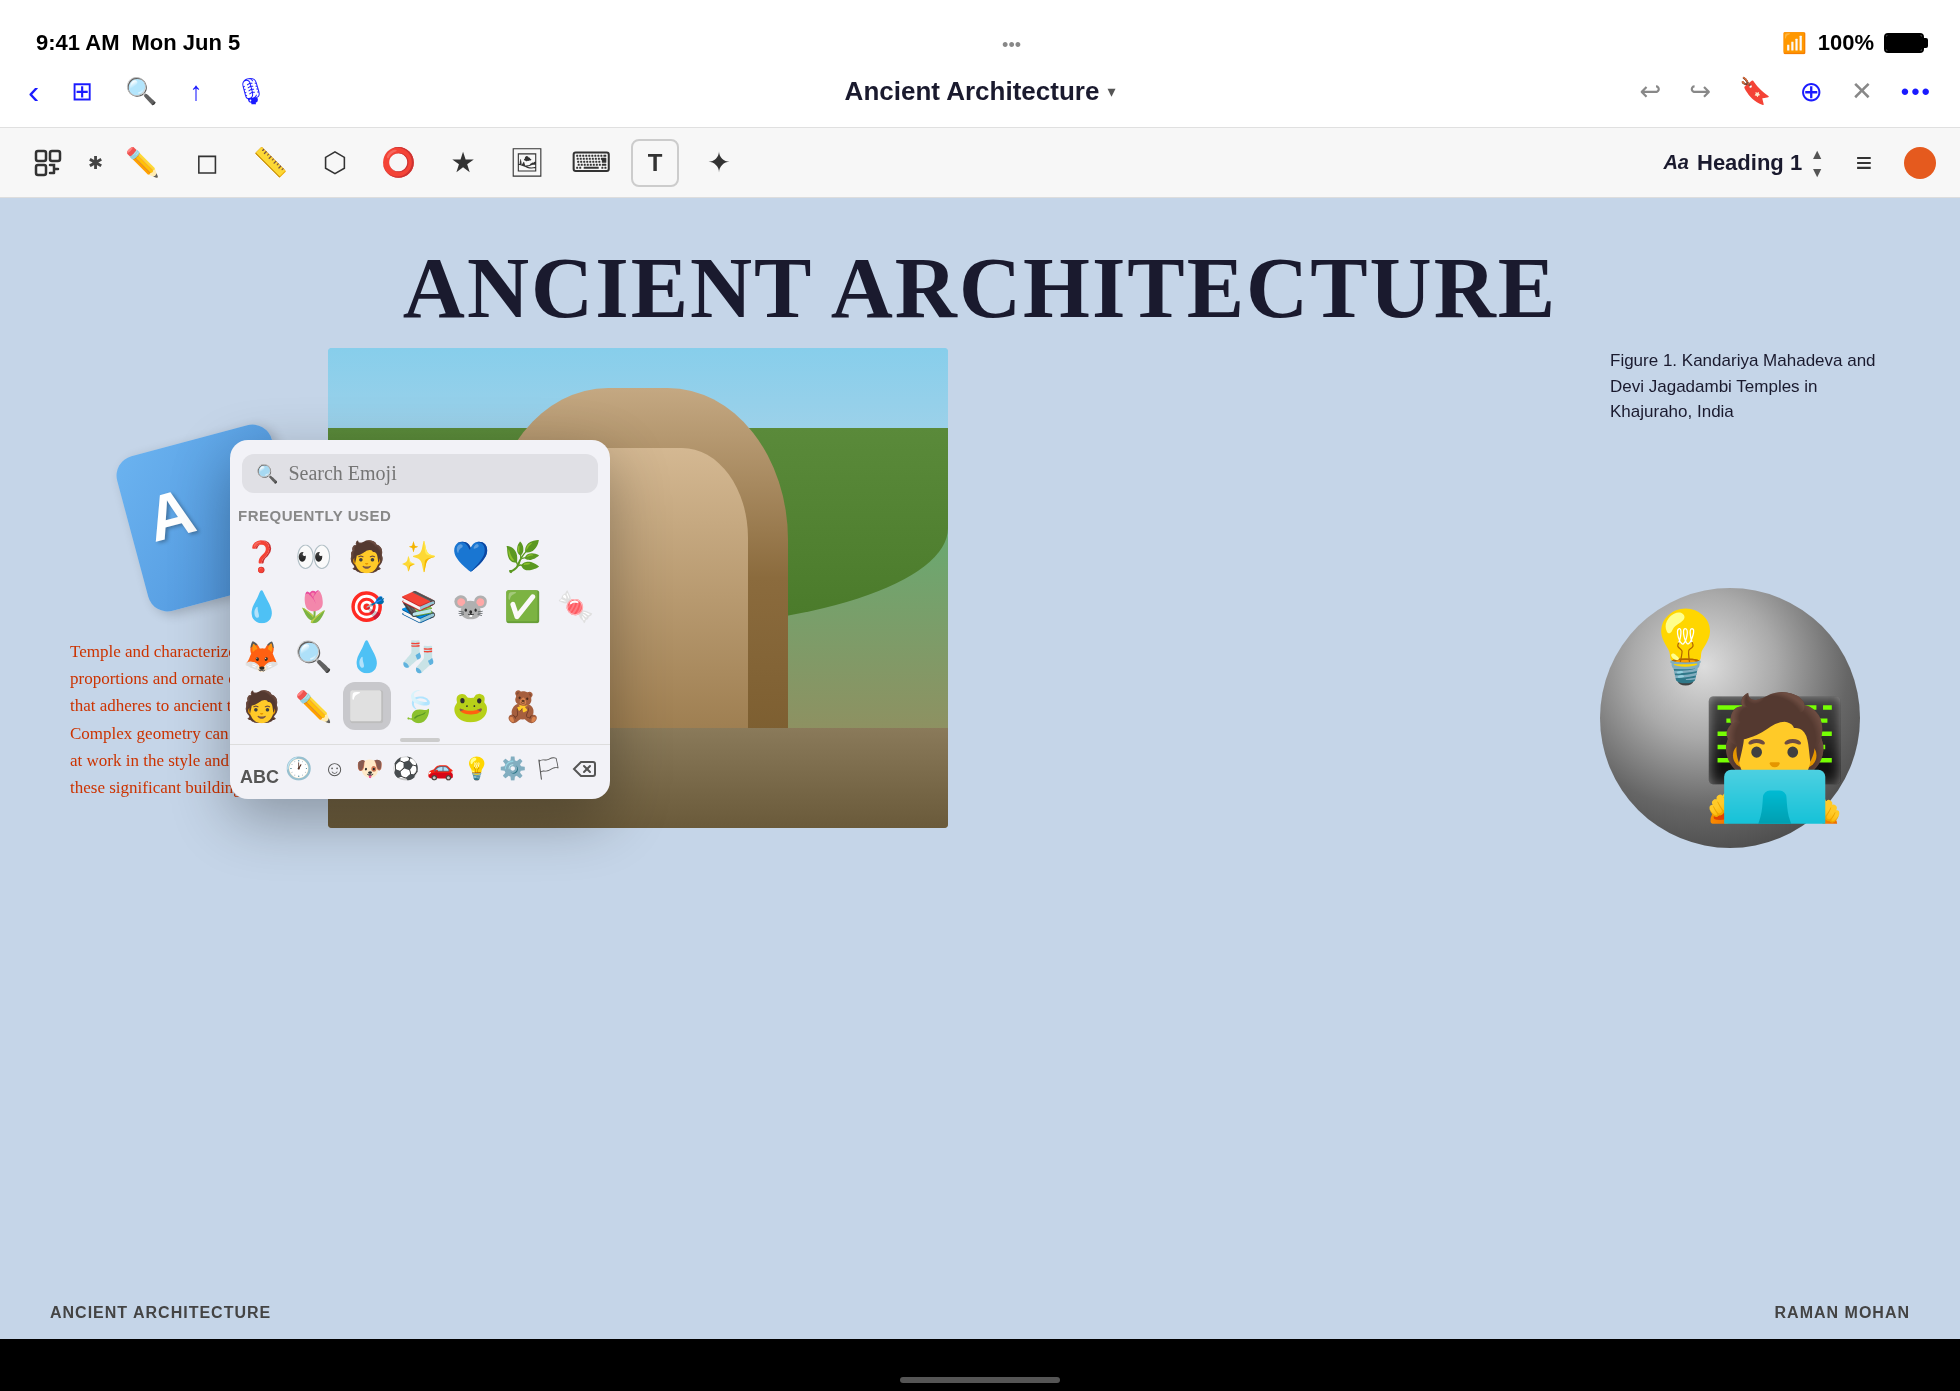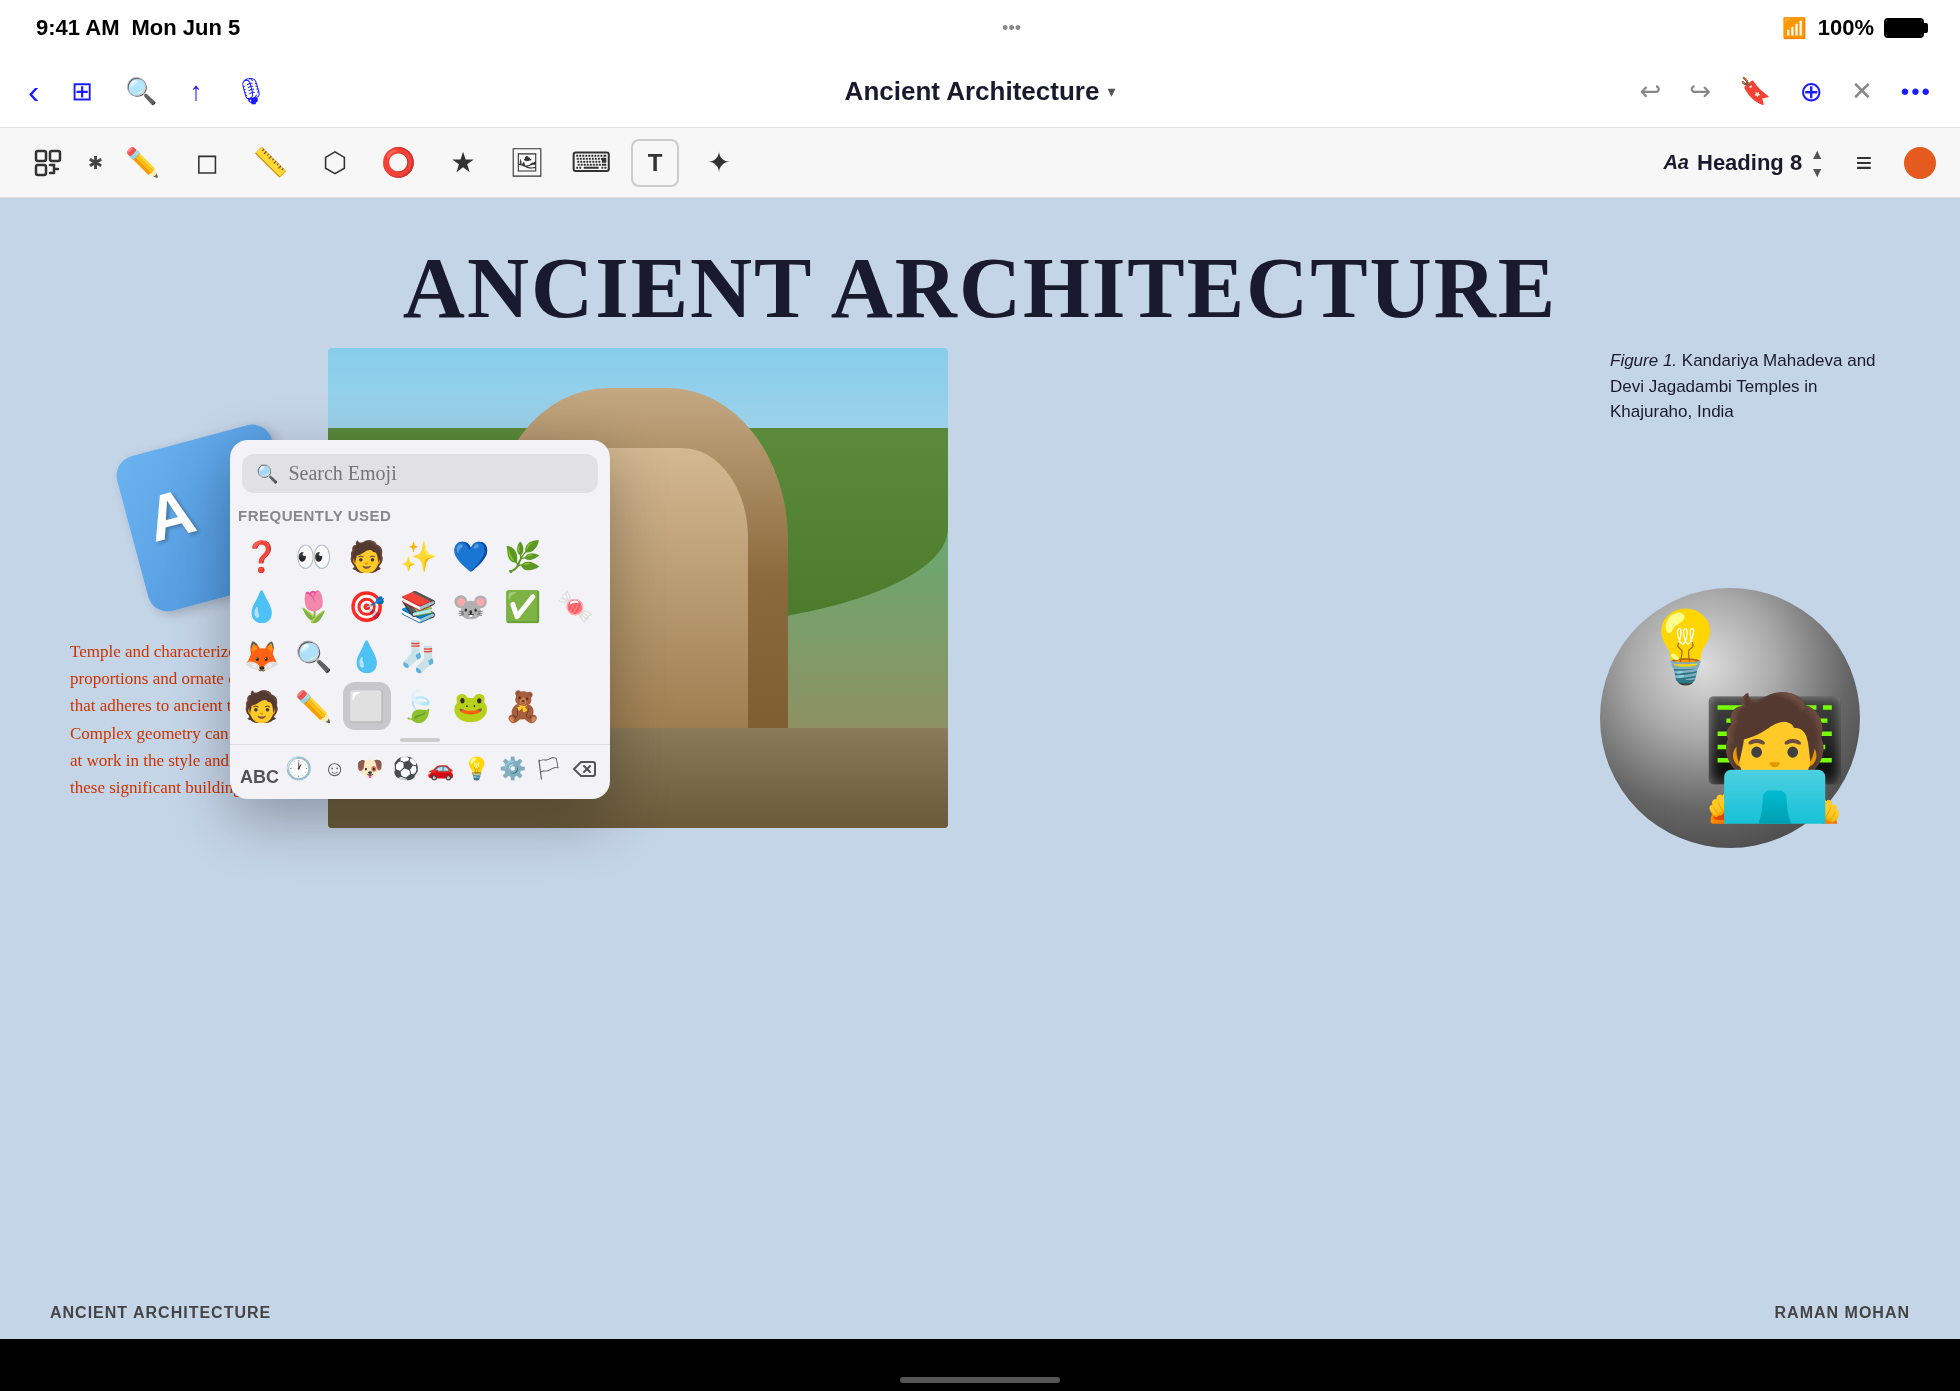--- a/index.html
+++ b/index.html
@@ -12,21 +12,21 @@
       position: relative;
     }
 
     
     #status-bar {
       position: absolute;
       top: 0; left: 0; right: 0;
       height: 56px;
       background: #fff;
       display: flex;
-      align-items: center;
+      align-items: flex-end;
       justify-content: space-between;
       padding: 0 36px;
       z-index: 100;
     }
     .status-left {
       display: flex;
       align-items: center;
       gap: 12px;
       font-size: 22px;
       font-weight: 600;
@@ -263,21 +263,20 @@
       right: 20px;
       width: 280px;
       font-size: 17px;
       color: #1a1a2e;
       line-height: 1.5;
     }
     .figure-caption {
       margin-bottom: 20px;
     }
     .figure-label {
-      font-style: italic;
       font-weight: 500;
     }
 
     
     .bw-circle {
       position: absolute;
       top: 240px;
       right: 50px;
       width: 260px;
       height: 260px;
@@ -505,21 +504,21 @@
   <div class="toolbar-icon">📏</div>
   <div class="toolbar-icon">⬡</div>
   <div class="toolbar-icon">⭕</div>
   <div class="toolbar-icon">★</div>
   <div class="toolbar-icon">🖼</div>
   <div class="toolbar-icon">⌨</div>
   <div class="toolbar-icon" style="font-size:24px;font-weight:700;border:2px solid #ccc;">T</div>
   <div class="toolbar-icon">✦</div>
   <div class="toolbar-heading">
     <span style="font-size:20px;font-style:italic;">Aa</span>
-    <span>Heading 8</span>
+    <span>Heading 1</span>
     <div class="toolbar-arrows">
       <span>▲</span>
       <span>▼</span>
     </div>
   </div>
   <div class="toolbar-icon">≡</div>
   <div class="toolbar-color-dot"></div>
 </div>
 
 <div id="doc-area">

